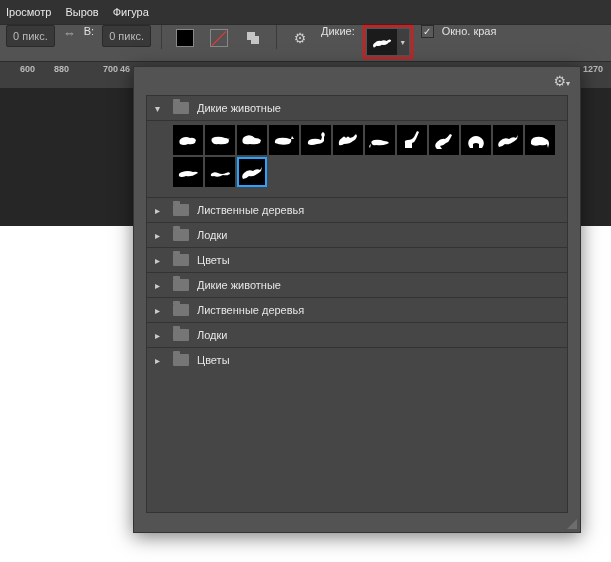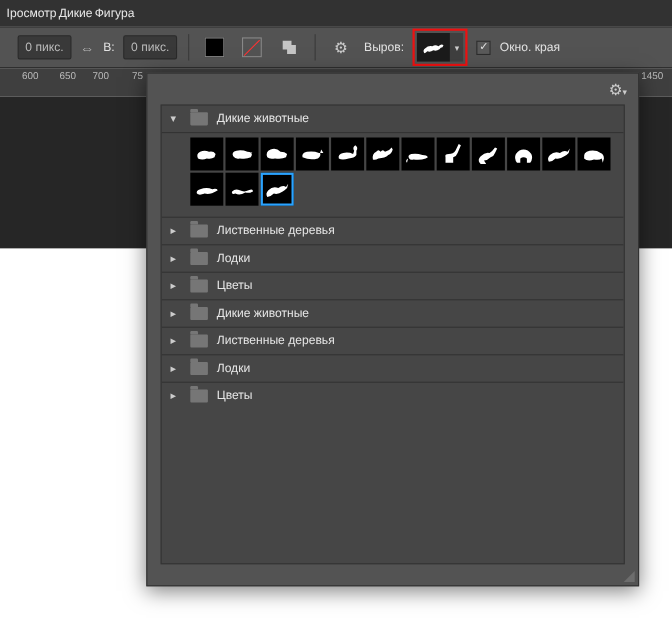--- a/index.html
+++ b/index.html
@@ -12,30 +12,30 @@
       color: #ccc;
       overflow: hidden;
       position: relative;
     }
     .menubar {
       background: #323232;
       height: 24px;
       display: flex;
       align-items: center;
       padding: 0 6px;
-      gap: 2px;
+      gap: 14px;
       color: #e8e8e8;
     }
     .menubar span { cursor: default; }
     .toolbar {
       background: #535353;
       height: 38px;
       display: flex;
-      align-items: center;
-      padding: 0 16px;
+      align-items: flex-start;
+      padding: 0 6px;
       gap: 8px;
       border-top: 1px solid #2c2c2c;
       border-bottom: 1px solid #2c2c2c;
       color: #e2e2e2;
       font-size: 11px;
     }
     .num-input {
       background: #393939;
       color: #bbb;
       border: 1px solid #2a2a2a;
@@ -76,21 +76,21 @@
       border:1px solid #2c2c2c; display:flex; align-items:center; justify-content:center;
       color:#e2e2e2; font-size:10px; line-height:1;
     }
     .ruler-strip {
       background: #3f3f3f;
       height: 26px;
       position: relative;
       overflow: hidden;
       color: #bbb;
     }
-    .ruler-tick { position:absolute; top:2px; font-size:9px; }
+    .ruler-tick { position:absolute; top:2px; font-size:9px;font-weight:bold; }
     .dark-zone {
       background: #262626;
       width: 100%;
       height: 138px;
     }
     .panel {
       position: absolute;
       top: 66px;
       left: 133px;
       width: 448px;
@@ -137,21 +137,21 @@
     .canvas-white { position:absolute; left:0; top:226px; width:611px; height:336px; background:#fff; }
     .resize-grip { position:absolute; right:3px; bottom:3px; width:10px; height:10px; opacity:.5; }
     .resize-grip::before { content:""; position:absolute; right:0; bottom:0; width:0; height:0; border-left:10px solid transparent; border-bottom:10px solid #888; }
     .icon-svg { fill:#e2e2e2; }
   </style>
 </head>
 <body>
 
 <div class="menubar">
   <span>Iросмотр</span>
-  <span>Дикие</span>
+  <span>Выров</span>
   <span>Фигура</span>
 </div>
 
 <div class="toolbar">
   <div class="num-input">0 пикс.</div>
   <span class="link-ico">⇔</span>
   <span class="tb-label">В:</span>
   <div class="num-input">0 пикс.</div>
   <div class="divider"></div>
   <div class="tb-btn">
@@ -162,39 +162,39 @@
     </div>
   <div class="tb-btn">
     <svg width="16" height="16" viewBox="0 0 16 16">
         <path class="icon-svg" d="M2 2h8v8H2z M6 6h8v8H6z" fill-opacity="0.8"></path>
       </svg>
   </div>
   <div class="divider"></div>
   <div class="tb-btn">
       <span class="gear">⚙</span>
     </div>
-  <span class="tb-label">Выров:</span>
+  <span class="tb-label">Дикие:</span>
   <div class="red-outline">
     <div class="shape-thumb">
       <svg viewBox="0 0 24 24">
           <path fill="#fff" d="M3 18 Q1 15 4 13 Q7 10 11 11 Q14 9 17 11 Q20 8 22 10 L21 12 Q19 12 18 14 Q15 16 12 15 Q9 17 6 16 Q4 18 3 18 Z M18 9 L20 5 M19 9 L22 6"></path>
         </svg>
     </div>
     <div class="shape-caret">▾</div>
   </div>
   <div class="checkbox">✓</div>
   <span class="tb-label">Окно. края</span>
 </div>
 
 <div class="ruler-strip">
   <span class="ruler-tick" style="left:20px">600</span>
-  <span class="ruler-tick" style="left:54px">650</span>
-  <span class="ruler-tick" style="left:84px">700</span>
-  <span class="ruler-tick" style="left:120px">75</span>
-  <span class="ruler-tick" style="right:8px">1450</span>
+  <span class="ruler-tick" style="left:54px">880</span>
+  <span class="ruler-tick" style="left:103px">700</span>
+  <span class="ruler-tick" style="left:120px">46</span>
+  <span class="ruler-tick" style="right:8px">1270</span>
 </div>
 
 <div class="dark-zone"></div>
 <div class="canvas-white"></div>
 
 <div class="panel">
   <div class="panel-header">
     <span class="gear">⚙<span style="font-size:8px;">▾</span></span>
   </div>
   <div class="tree">

